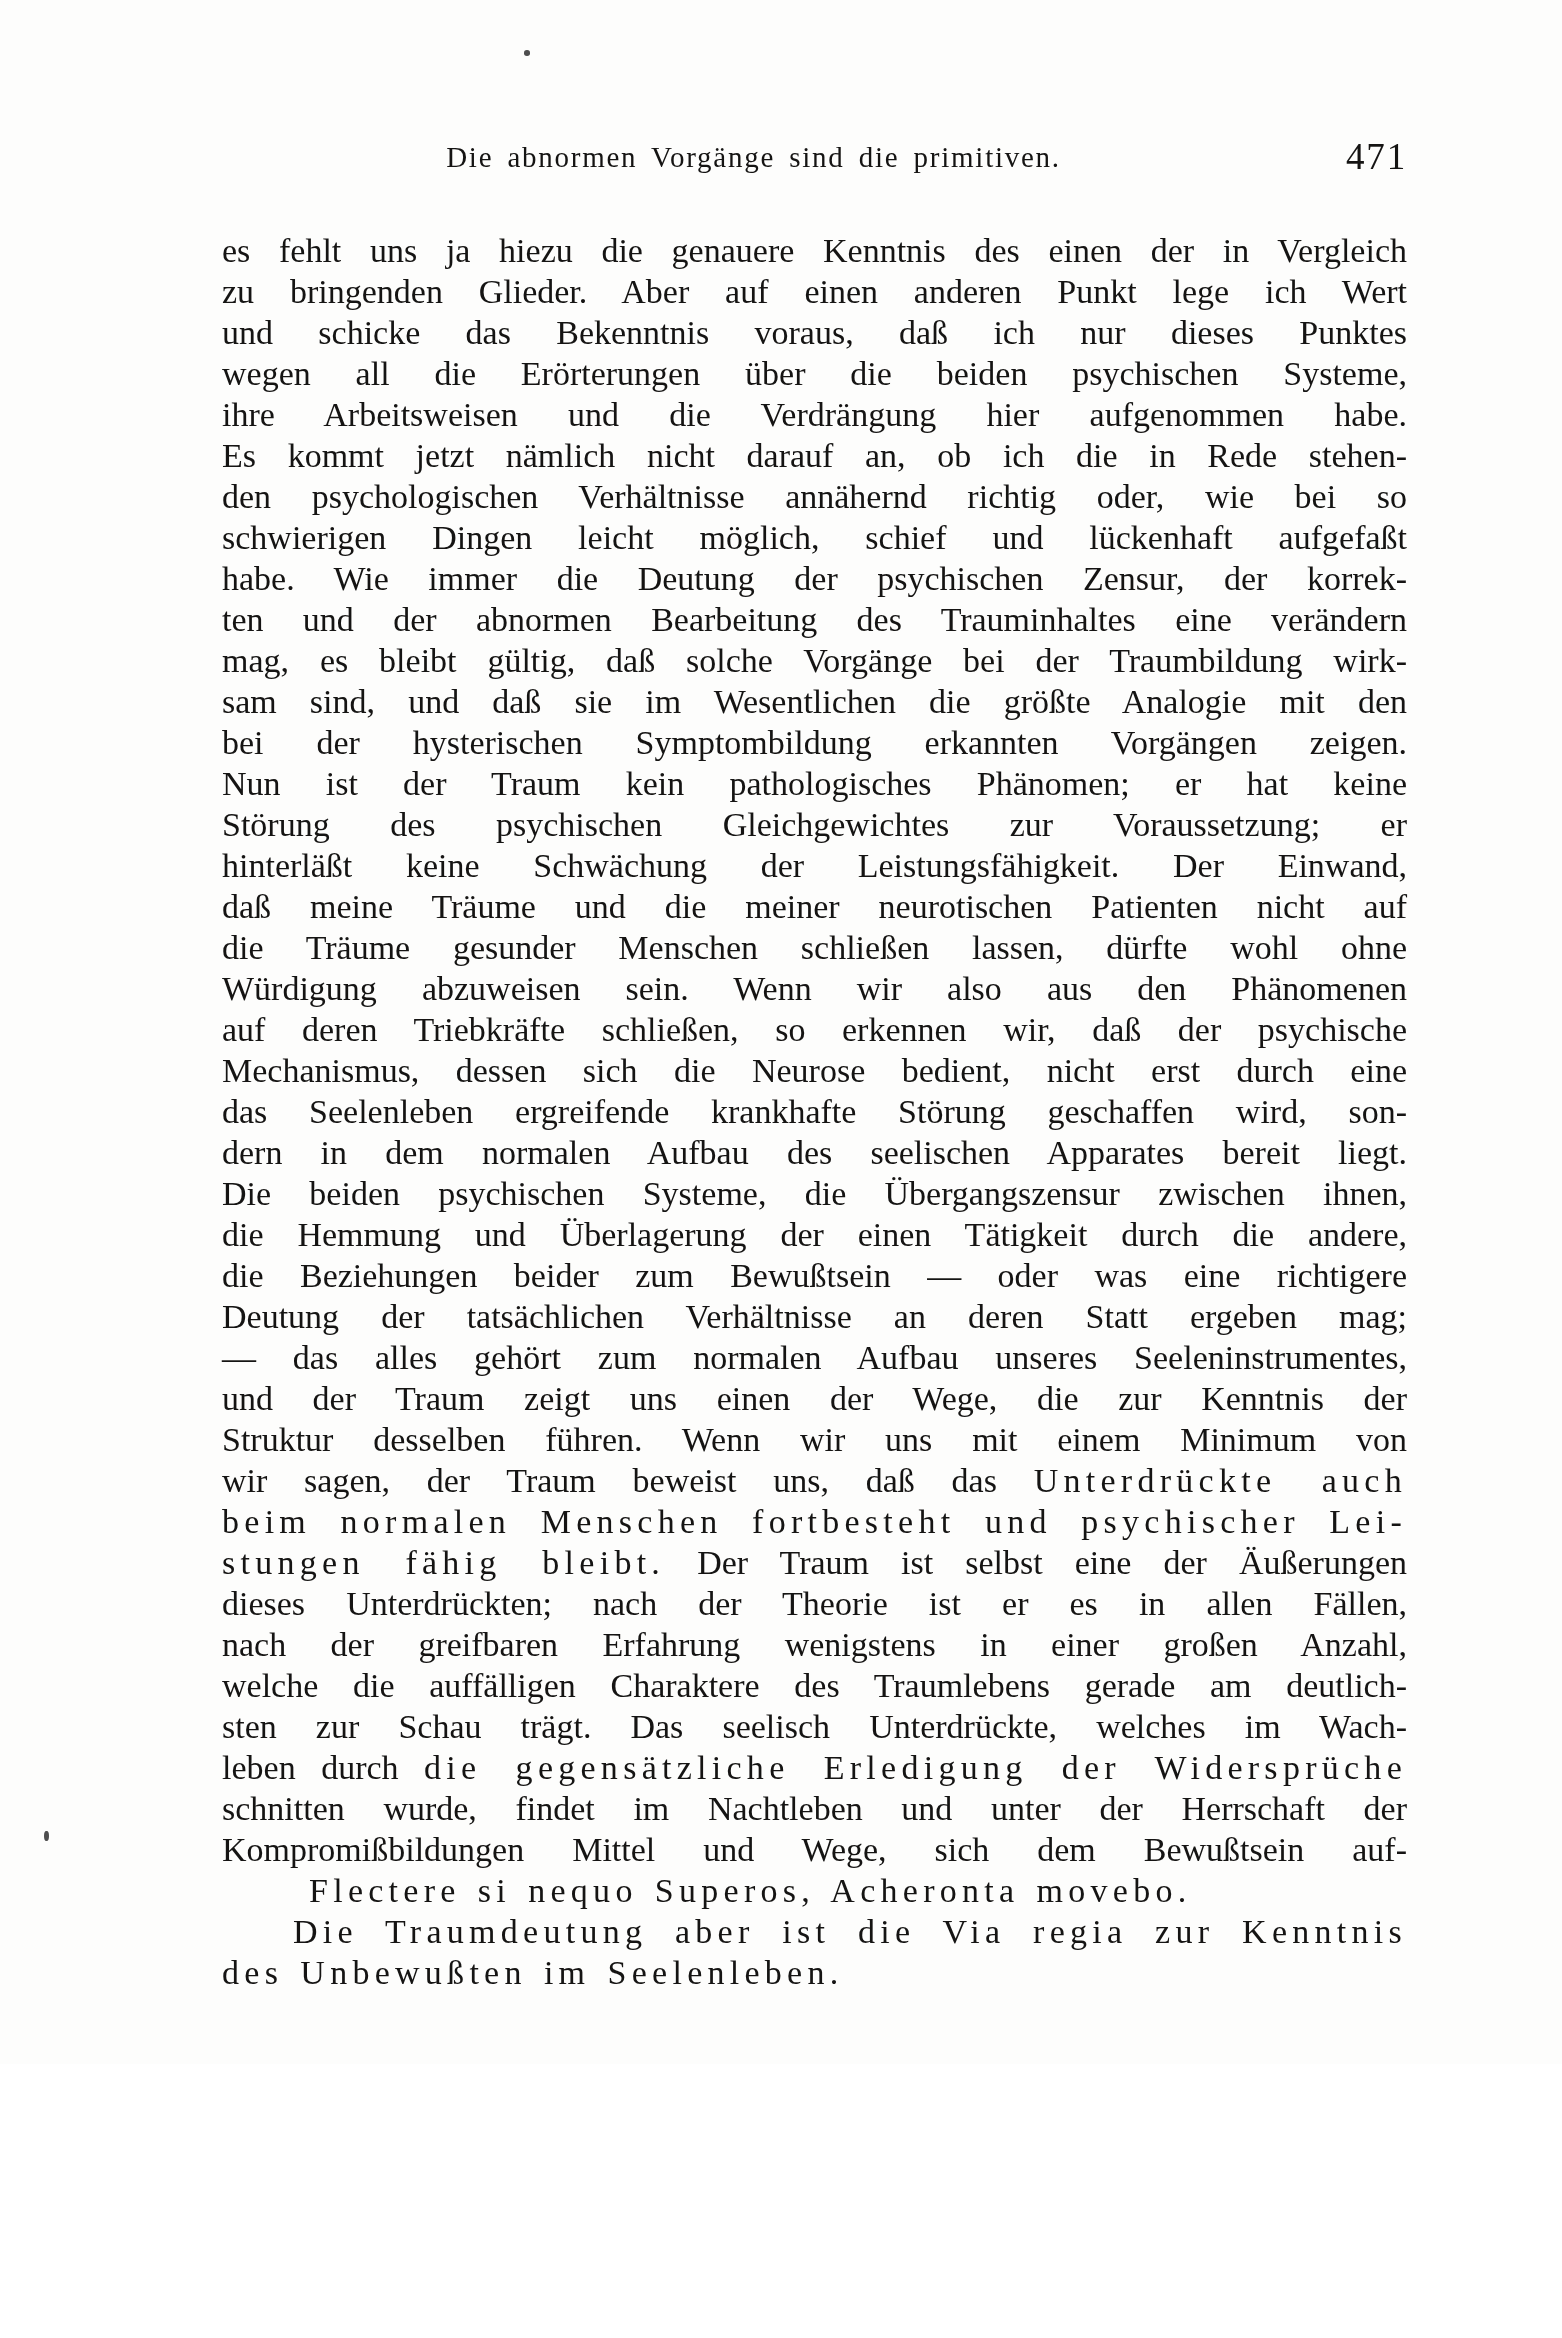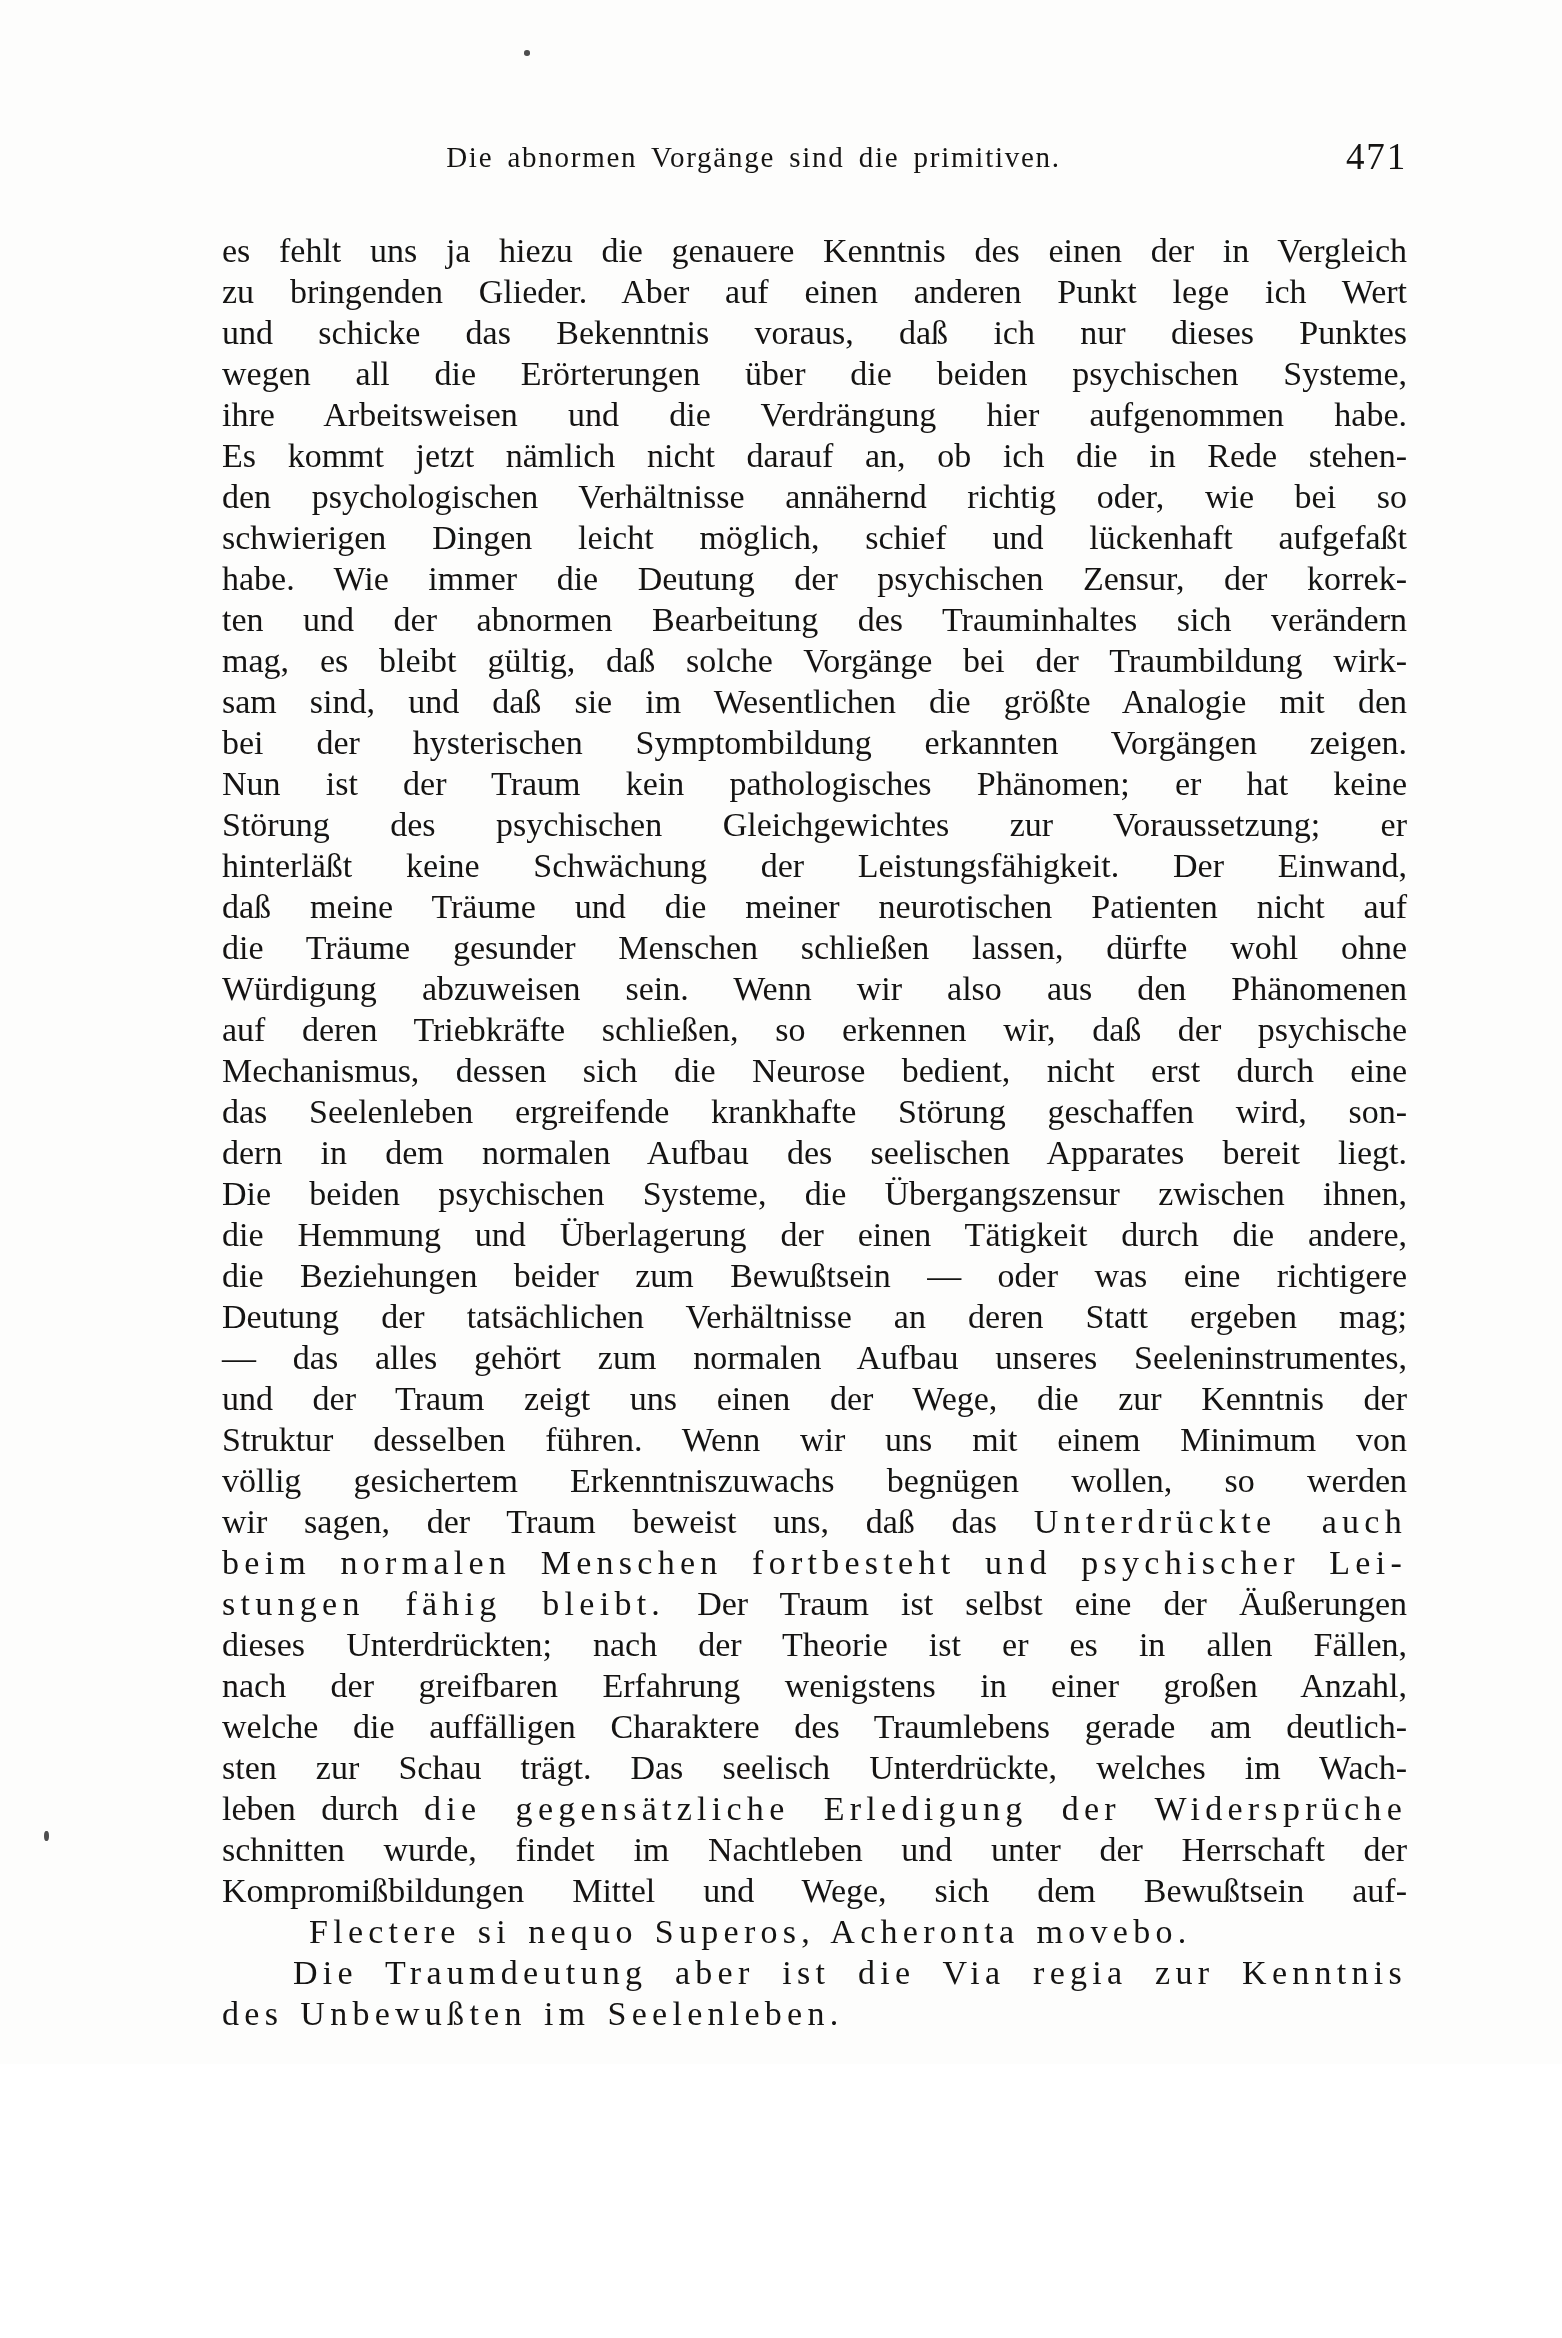--- a/index.html
+++ b/index.html
@@ -83,42 +83,41 @@
   <div class="text-block">
       <div class="line"><span>es fehlt uns ja hiezu die genauere Kenntnis des einen der in Vergleich</span></div>
       <div class="line"><span>zu bringenden Glieder. Aber auf einen anderen Punkt lege ich Wert</span></div>
       <div class="line"><span>und schicke das Bekenntnis voraus, daß ich nur dieses Punktes</span></div>
       <div class="line"><span>wegen all die Erörterungen über die beiden psychischen Systeme,</span></div>
       <div class="line"><span>ihre Arbeitsweisen und die Verdrängung hier aufgenommen habe.</span></div>
       <div class="line"><span>Es kommt jetzt nämlich nicht darauf an, ob ich die in Rede stehen-</span></div>
       <div class="line"><span>den psychologischen Verhältnisse annähernd richtig oder, wie bei so</span></div>
       <div class="line"><span>schwierigen Dingen leicht möglich, schief und lückenhaft aufgefaßt</span></div>
       <div class="line"><span>habe. Wie immer die Deutung der psychischen Zensur, der korrek-</span></div>
-      <div class="line"><span>ten und der abnormen Bearbeitung des Trauminhaltes sich verändern</span></div>
+      <div class="line"><span>ten und der abnormen Bearbeitung des Trauminhaltes eine verändern</span></div>
       <div class="line"><span>mag, es bleibt gültig, daß solche Vorgänge bei der Traumbildung wirk-</span></div>
       <div class="line"><span>sam sind, und daß sie im Wesentlichen die größte Analogie mit den</span></div>
       <div class="line"><span>bei der hysterischen Symptombildung erkannten Vorgängen zeigen.</span></div>
       <div class="line"><span>Nun ist der Traum kein pathologisches Phänomen; er hat keine</span></div>
       <div class="line"><span>Störung des psychischen Gleichgewichtes zur Voraussetzung; er</span></div>
       <div class="line"><span>hinterläßt keine Schwächung der Leistungsfähigkeit. Der Einwand,</span></div>
       <div class="line"><span>daß meine Träume und die meiner neurotischen Patienten nicht auf</span></div>
       <div class="line"><span>die Träume gesunder Menschen schließen lassen, dürfte wohl ohne</span></div>
       <div class="line"><span>Würdigung abzuweisen sein. Wenn wir also aus den Phänomenen</span></div>
       <div class="line"><span>auf deren Triebkräfte schließen, so erkennen wir, daß der psychische</span></div>
       <div class="line"><span>Mechanismus, dessen sich die Neurose bedient, nicht erst durch eine</span></div>
       <div class="line"><span>das Seelenleben ergreifende krankhafte Störung geschaffen wird, son-</span></div>
       <div class="line"><span>dern in dem normalen Aufbau des seelischen Apparates bereit liegt.</span></div>
       <div class="line"><span>Die beiden psychischen Systeme, die Übergangszensur zwischen ihnen,</span></div>
       <div class="line"><span>die Hemmung und Überlagerung der einen Tätigkeit durch die andere,</span></div>
       <div class="line"><span>die Beziehungen beider zum Bewußtsein — oder was eine richtigere</span></div>
       <div class="line"><span>Deutung der tatsächlichen Verhältnisse an deren Statt ergeben mag;</span></div>
       <div class="line"><span>— das alles gehört zum normalen Aufbau unseres Seeleninstrumentes,</span></div>
       <div class="line"><span>und der Traum zeigt uns einen der Wege, die zur Kenntnis der</span></div>
       <div class="line"><span>Struktur desselben führen. Wenn wir uns mit einem Minimum von</span></div>
-      <div class="line"><span>völlig gesichertem Erkenntniszuwachs begnügen wollen, so werden</span></div>
       <div class="line"><span>wir sagen, der Traum beweist uns, daß das </span><span class="sperr">Unterdrückte auch</span></div>
       <div class="line"><span class="sperr">beim normalen Menschen fortbesteht und psychischer Lei-</span></div>
       <div class="line"><span class="sperr">stungen fähig bleibt.</span><span> Der Traum ist selbst eine der Äußerungen</span></div>
       <div class="line"><span>dieses Unterdrückten; nach der Theorie ist er es in allen Fällen,</span></div>
       <div class="line"><span>nach der greifbaren Erfahrung wenigstens in einer großen Anzahl,</span></div>
       <div class="line"><span>welche die auffälligen Charaktere des Traumlebens gerade am deutlich-</span></div>
       <div class="line"><span>sten zur Schau trägt. Das seelisch Unterdrückte, welches im Wach-</span></div>
       <div class="line"><span>leben durch </span><span class="sperr">die gegensätzliche Erledigung der Widersprüche</span></div>
       <div class="line"><span>schnitten wurde, findet im Nachtleben und unter der Herrschaft der</span></div>
       <div class="line"><span>Kompromißbildungen Mittel und Wege, sich dem Bewußtsein auf-</span></div>

